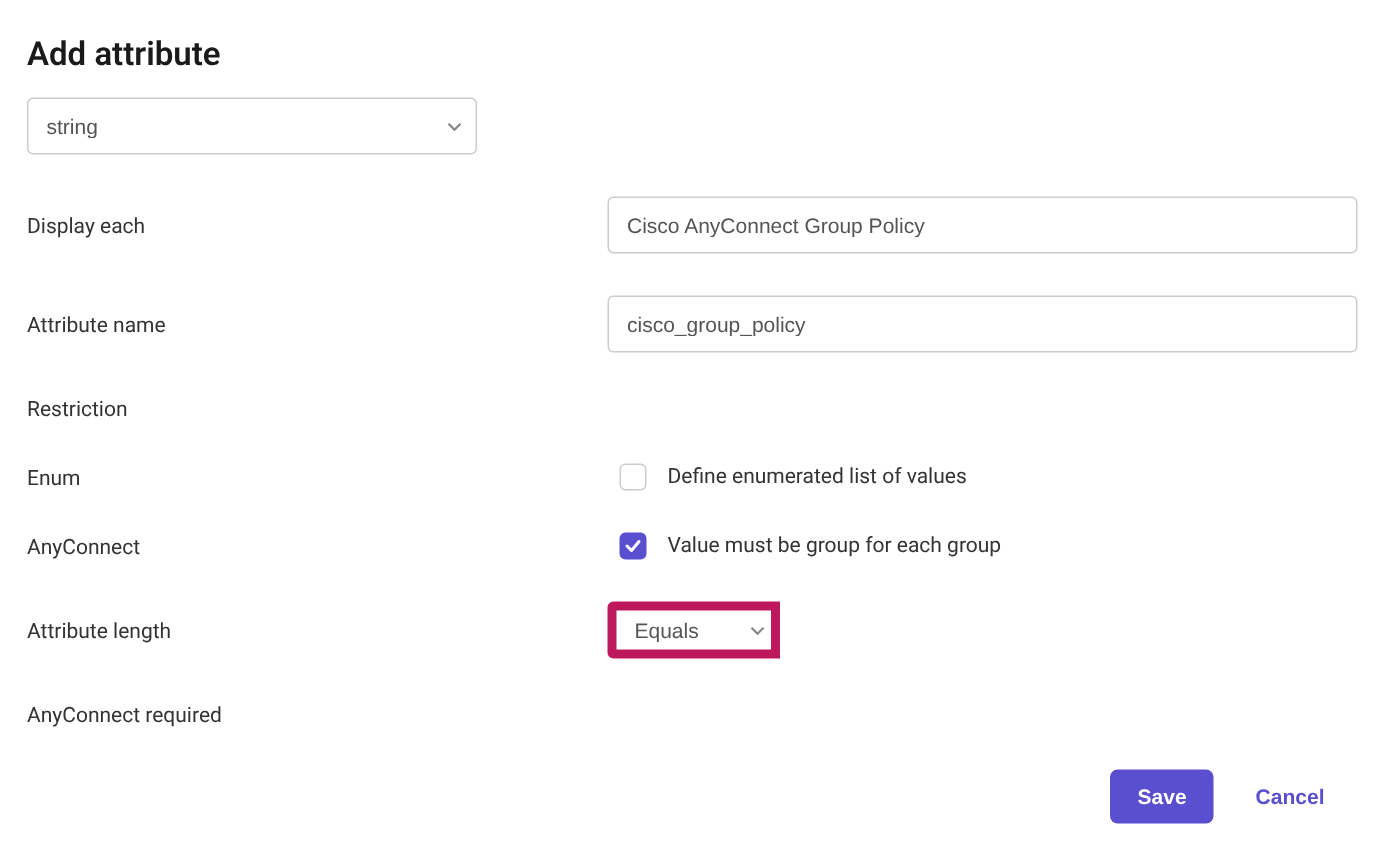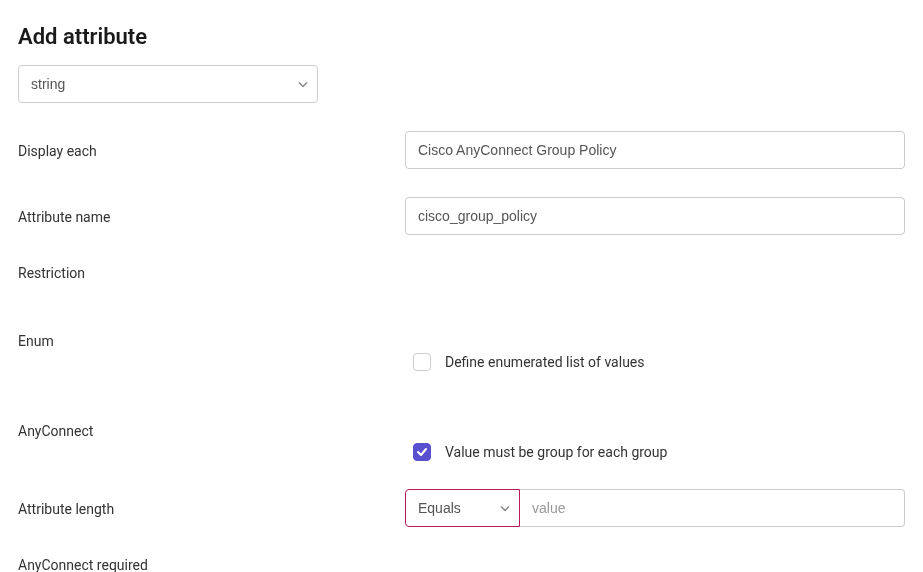--- a/index.html
+++ b/index.html
@@ -71,21 +71,20 @@
       color: #555;
       background: #fff;
     }
     .text-input::placeholder {
       color: #999;
     }
     .checkbox-row {
       display: flex;
       align-items: center;
       gap: 14px;
-      margin-top: 44px;
     }
     .checkbox {
       width: 18px;
       height: 18px;
       border-radius: 4px;
       display: flex;
       align-items: center;
       justify-content: center;
       cursor: pointer;
       flex-shrink: 0;
@@ -107,21 +106,21 @@
       gap: 0;
       width: 500px;
     }
     .length-select-wrap {
       position: relative;
       width: 115px;
     }
     .length-select {
       width: 100%;
       height: 38px;
-      border: 1px solid #be185d;
+      border: 6px solid #be185d;
       border-radius: 4px 0 0 4px;
       padding: 0 28px 0 12px;
       font-size: 14px;
       color: #555;
       background: #fff;
       appearance: none;
       cursor: pointer;
     }
     .length-value {
       flex: 1;
@@ -238,21 +237,20 @@
   <div class="form-control-area">
     <div class="length-row">
       <div class="length-select-wrap">
         <input class="length-select" type="text" readonly="" value="Equals" style="">
         <span class="select-caret">
           <svg class="caret-svg" viewBox="0 0 10 10">
               <path d="M1 3 L5 7 L9 3" fill="none" stroke="#888" stroke-width="1.5"></path>
             </svg>
         </span>
       </div>
-      <input class="length-value" type="text" placeholder="value" style="">
     </div>
   </div>
 </div>
 
 <div class="form-row">
   <div class="form-label">AnyConnect required</div>
 </div>
 
 <div class="button-row">
   <button class="btn-save">Save</button>

